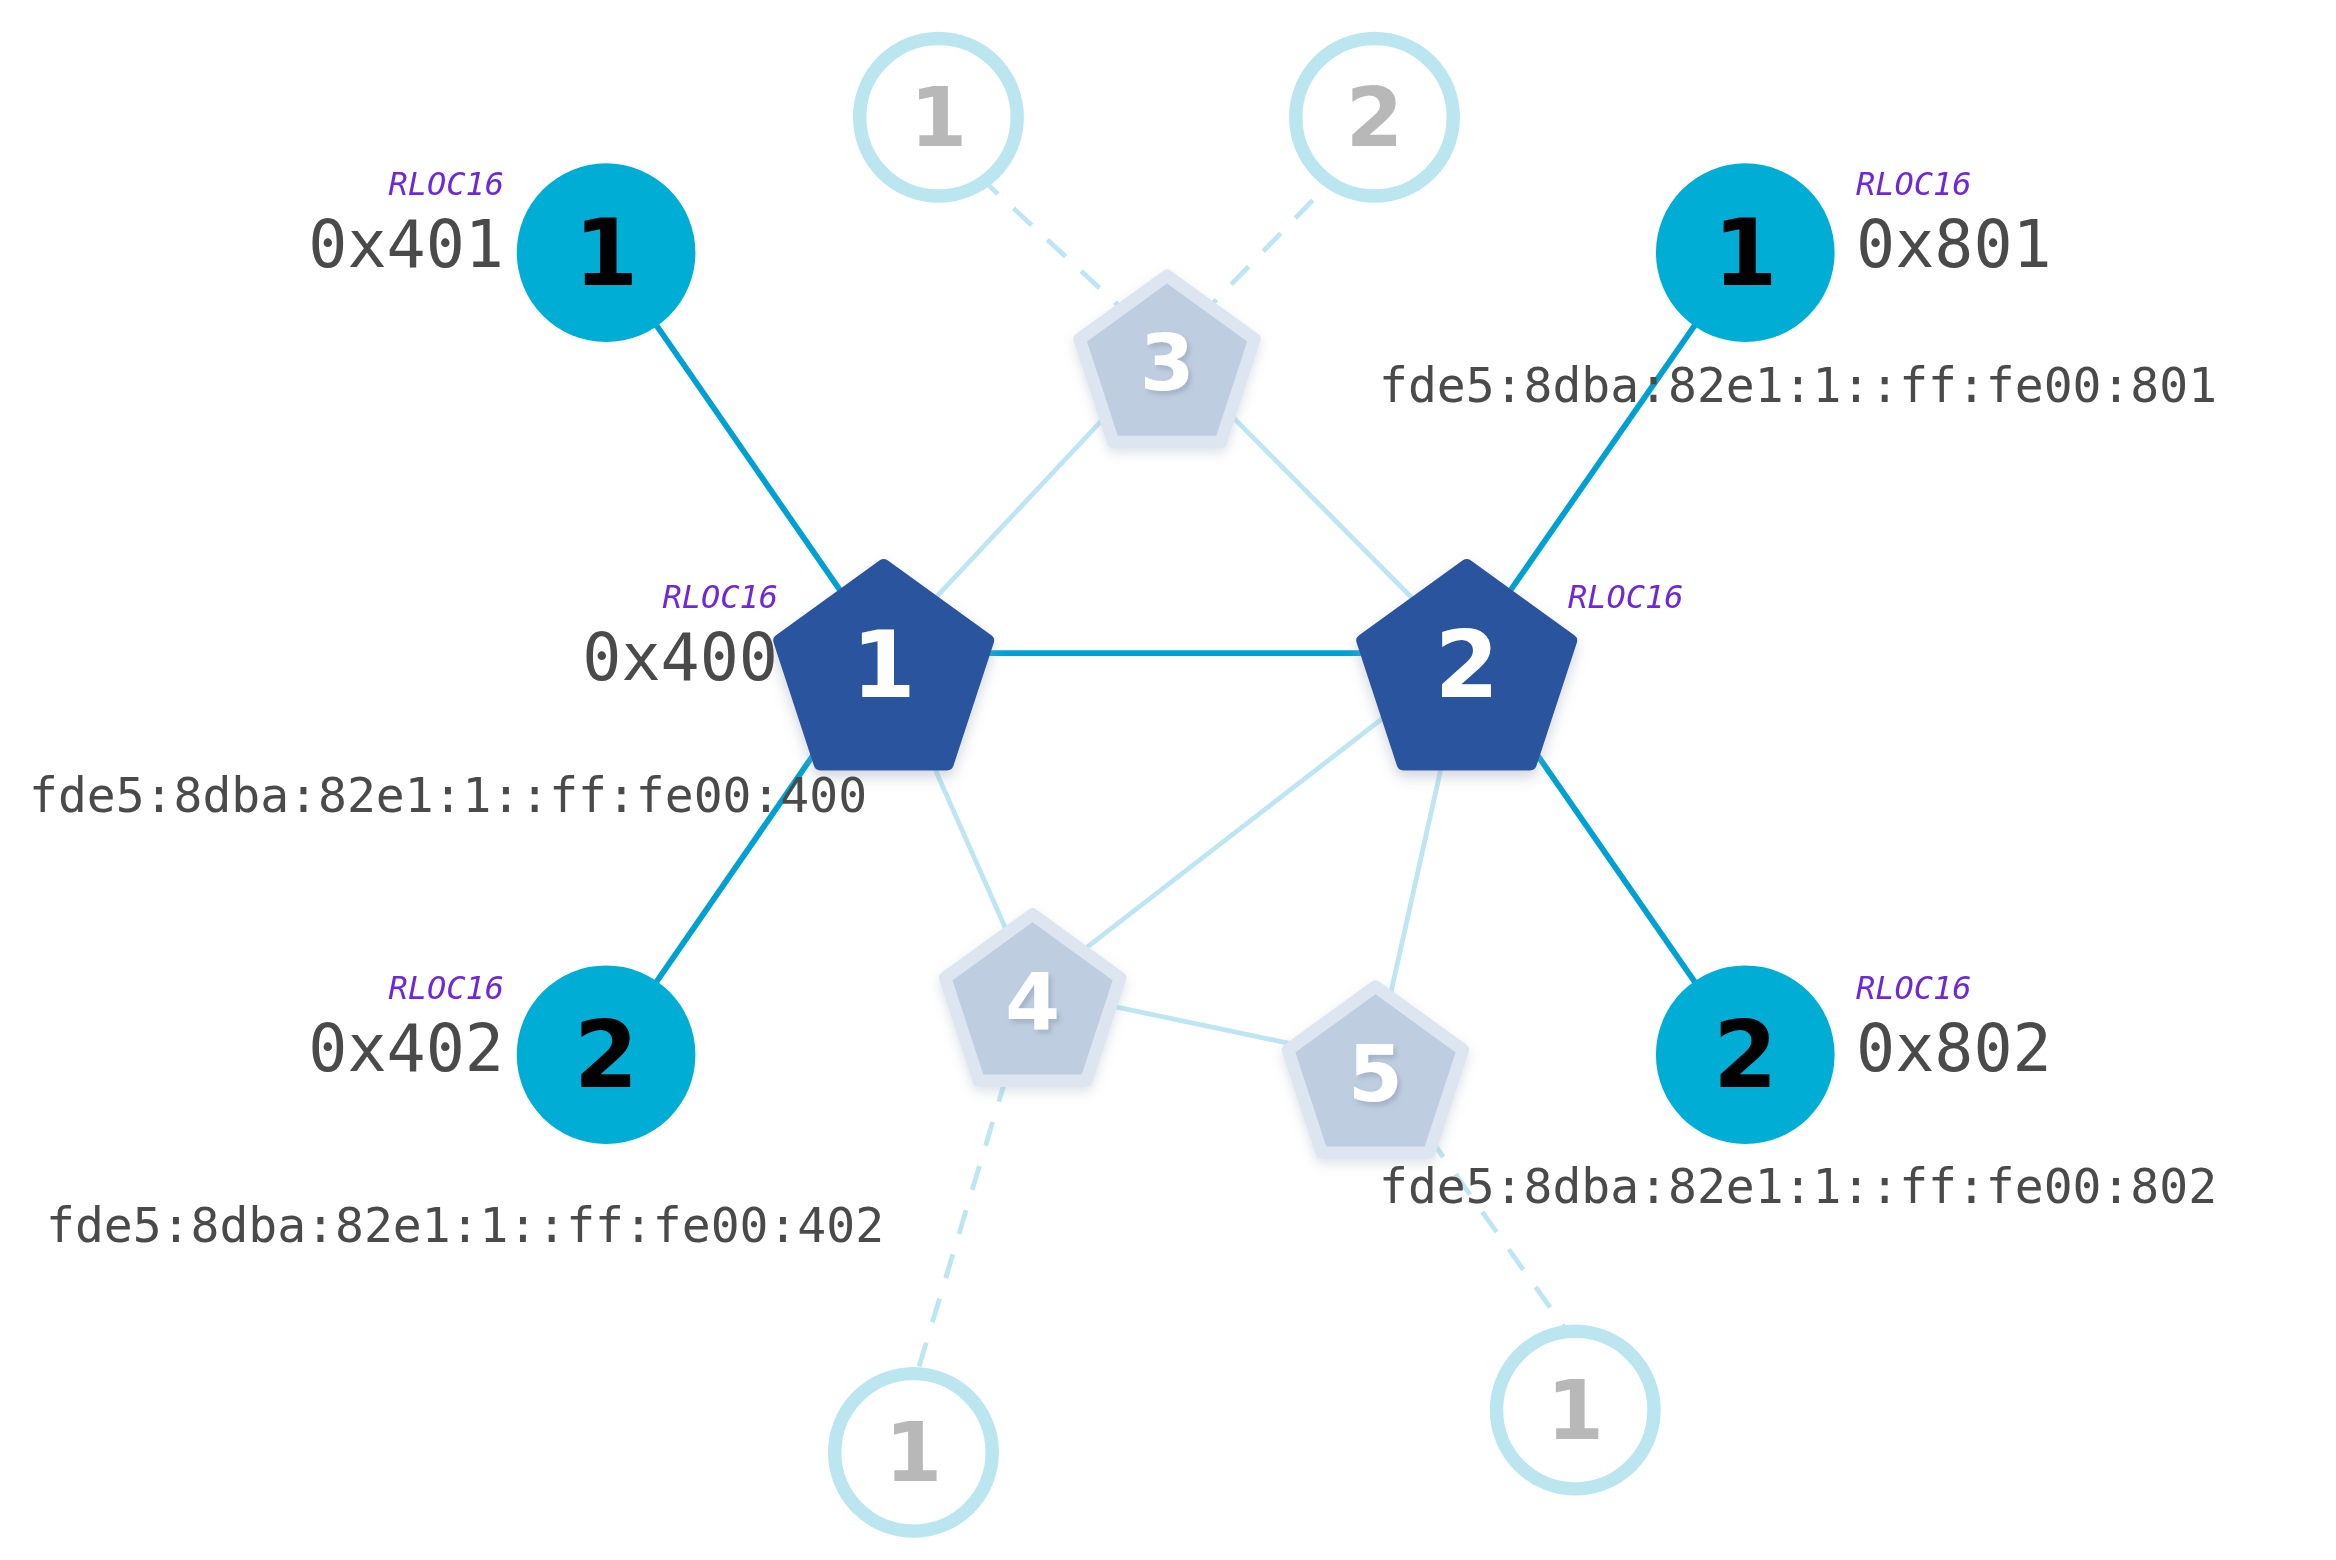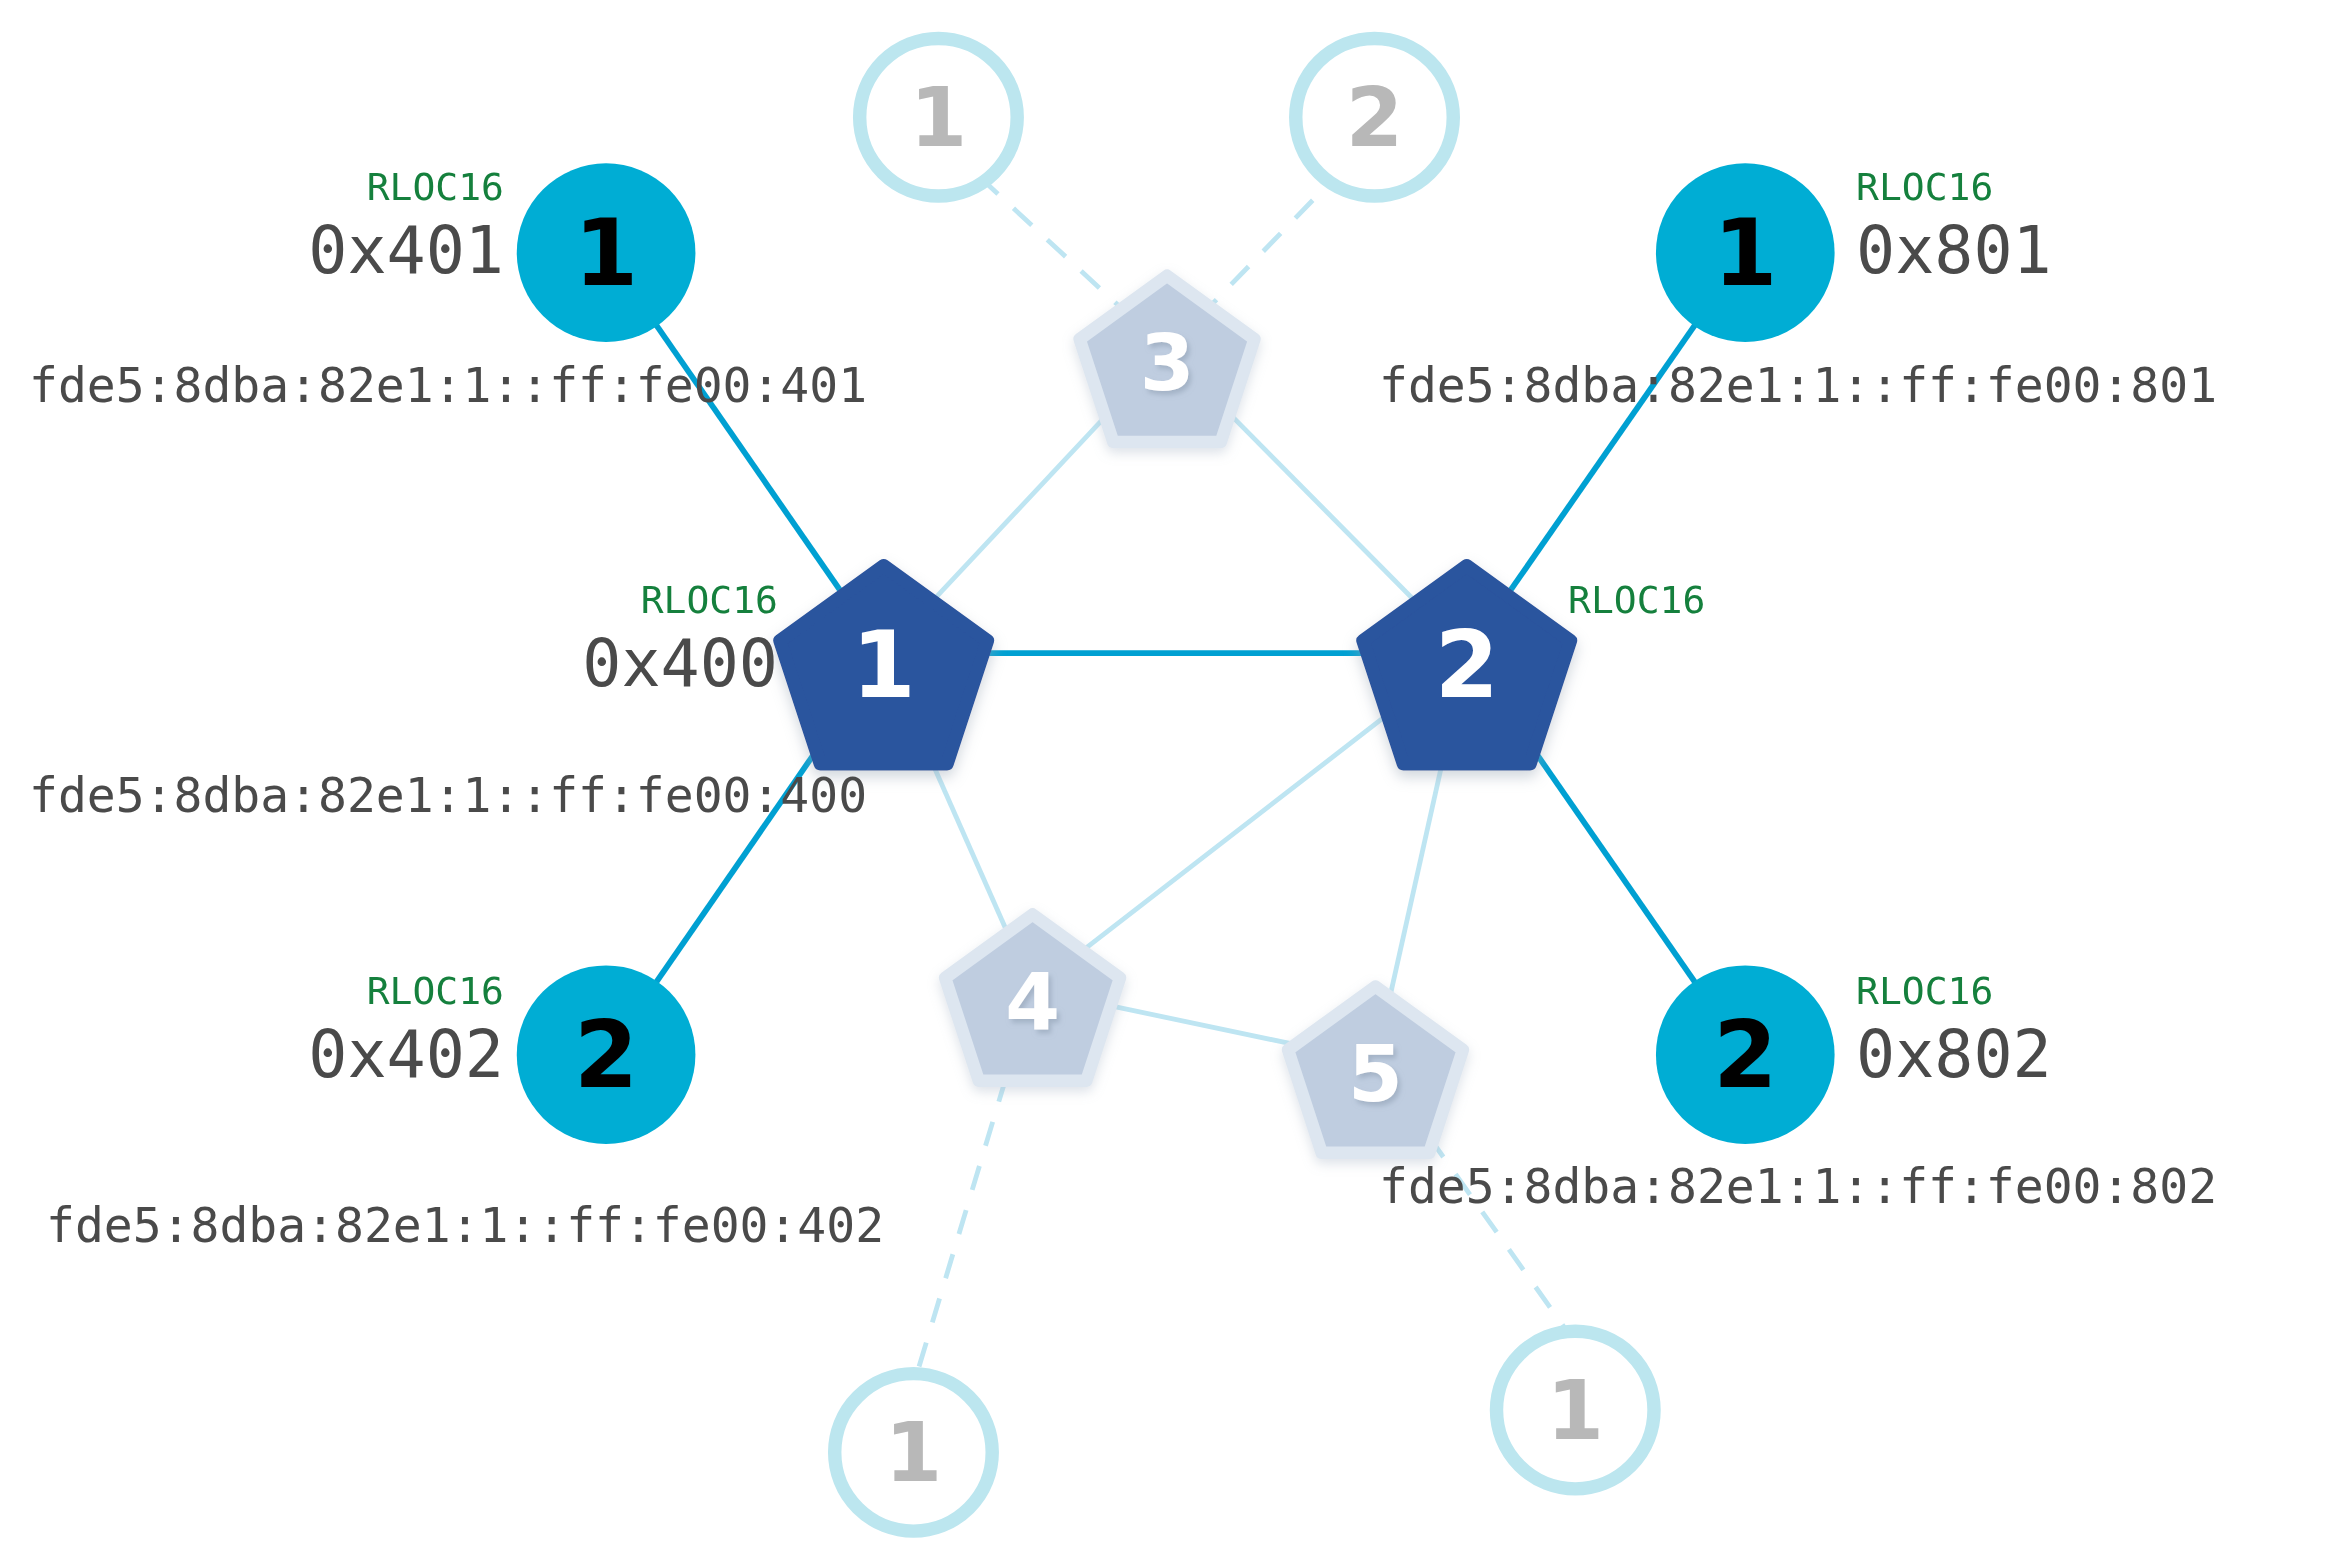--- a/index.html
+++ b/index.html
@@ -27,24 +27,25 @@
 
   
   .label-block {
     position: absolute;
     color: #4a4a4a;
     white-space: nowrap;
     line-height: 1.0;
   }
   .rloc-caption {
     font-family: "DejaVu Sans Mono", monospace;
-    font-size: 38px;
-    color: #15803d;
+    font-size: 32px;
+    color: #6d28d9;
     letter-spacing: 0px;
     display: block;
+    font-style: italic;
   }
   .rloc-value {
     font-family: "DejaVu Sans Mono", monospace;
     font-size: 65px;
     color: #4a4a4a;
     display: block;
     margin-top: 12px;
   }
   .align-right { text-align: right; }
   .align-left  { text-align: left; }
@@ -150,21 +151,20 @@
     <g>
       <circle cx="1817" cy="1098" r="93" fill="#00ADD4"></circle>
       <text x="1817" y="1098" text-anchor="middle" dominant-baseline="central" font-family="DejaVu Sans, sans-serif" font-size="96" font-weight="bold" fill="#000000">2</text>
     </g>
   </svg>
 
   <div class="label-block align-right" style="left:134px; top:168px; width:370px;">
     <span class="rloc-caption">RLOC16</span>
     <span class="rloc-value">0x401</span>
   </div>
-  <div class="ipv6-text" style="left:29px; top:357px;">fde5:8dba:82e1:1::ff:fe00:401</div>
 
   <div class="label-block align-left" style="left:1856px; top:168px; width:403px;">
     <span class="rloc-caption">RLOC16</span>
     <span class="rloc-value">0x801</span>
   </div>
   <div class="ipv6-text" style="left:1379px; top:357px;">fde5:8dba:82e1:1::ff:fe00:801</div>
 
   <div class="label-block align-right" style="left:403px; top:581px; width:375px;">
     <span class="rloc-caption">RLOC16</span>
     <span class="rloc-value">0x400</span>

